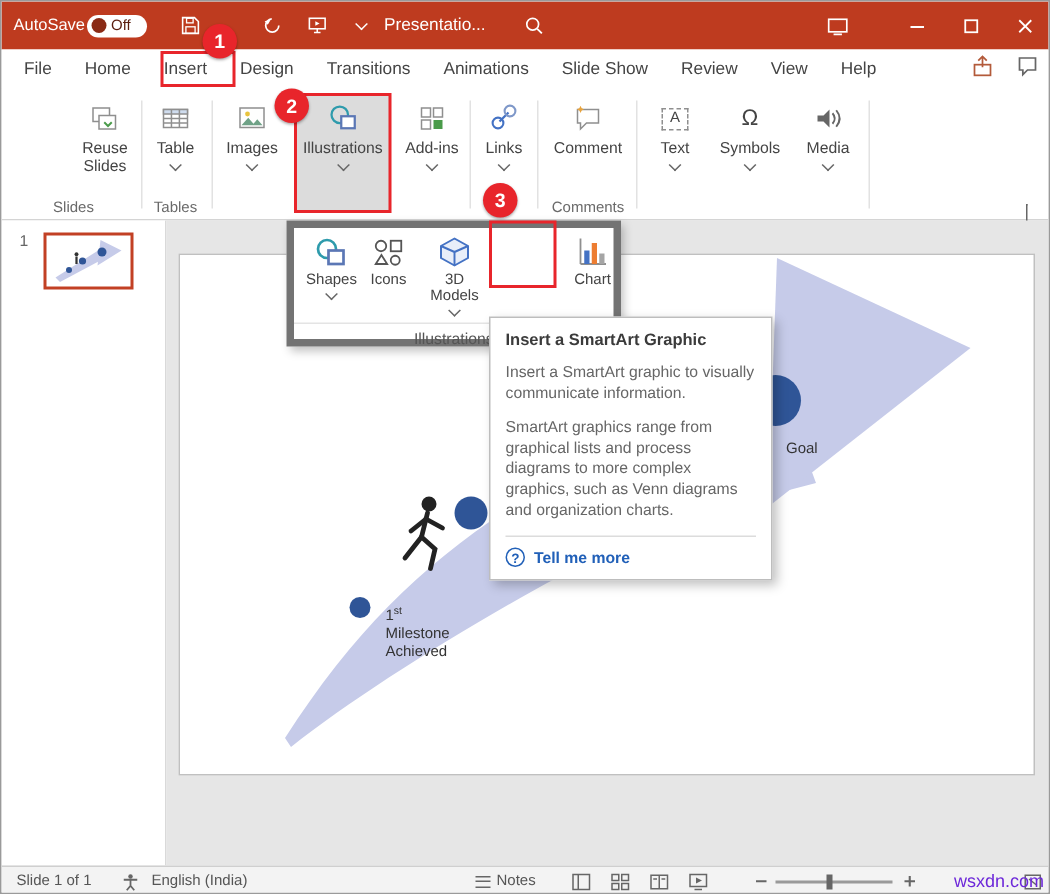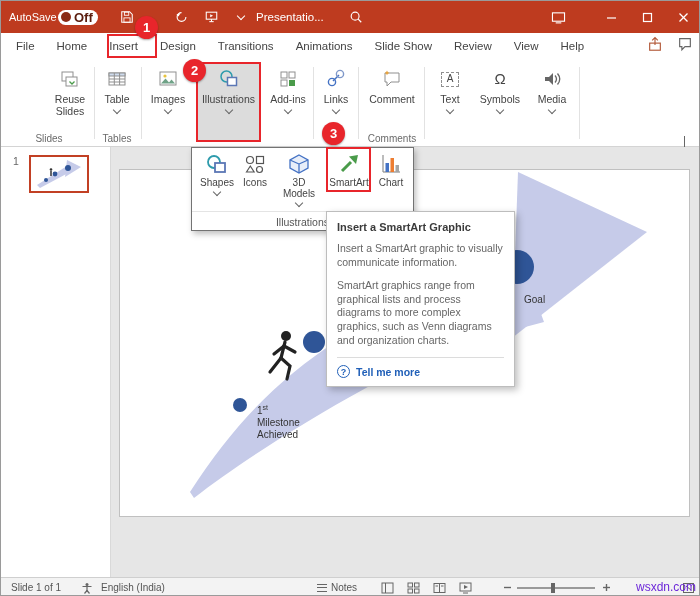--- a/index.html
+++ b/index.html
@@ -6,21 +6,21 @@
   body { font-family:"Liberation Sans", sans-serif; background:#fff; }
   #app { position:relative; width:700px; height:596px; border:1px solid #9a9a9a; background:#fff; overflow:hidden; }
 
   
   .titlebar { position:absolute; left:0; top:0; width:100%; height:32px; background:#BE3B1F; color:#fff; }
   .titlebar .tb-item { position:absolute; top:0; height:32px; display:flex; align-items:center; }
   .autosave-label { left:8px; font-size:11px; }
   .autosave-toggle { left:57px; }
   .toggle-pill { width:40px; height:15px; background:#fff; border-radius:8px; display:flex; align-items:center; gap:3px; padding:0 3px; }
   .toggle-knob { width:10px; height:10px; border-radius:50%; background:#8a2a15; }
-  .toggle-text { font-size:13px; font-weight:bold; color:#5a1d0e; }
+  .toggle-text { font-size:10px; font-weight:normal; color:#5a1d0e; }
   .tb-icon { justify-content:center; width:24px; cursor:default; }
   .tb-title { left:255px; font-size:11.5px; }
   .chev-w { width:6px; height:6px; border-right:1.4px solid #fff; border-bottom:1.4px solid #fff; transform:rotate(45deg); margin-top:-3px; }
   .winbtn { width:36px; justify-content:center; }
 
   
   .menubar { position:absolute; left:0; top:32px; width:100%; height:26px; background:#fff; display:flex; align-items:center; padding-left:4px; }
   .menu-item { padding:0 11px; font-size:11.5px; color:#444; height:26px; display:flex; align-items:center; cursor:default; }
   .menubar-right { position:absolute; right:6px; top:32px; height:26px; display:flex; align-items:center; gap:14px; }
 
@@ -30,21 +30,21 @@
   .rbtn.illus { background:#dcdcdc; height:78px; }
   .ric { height:24px; display:flex; align-items:center; justify-content:center; }
   .chev { width:6px; height:6px; border-right:1.4px solid #666; border-bottom:1.4px solid #666; transform:rotate(45deg); margin-top:0; }
   .chev-up { width:7px; height:7px; border-right:1.4px solid #666; border-top:1.4px solid #666; transform:rotate(-45deg); }
   .gsep { position:absolute; top:8px; height:72px; width:1px; background:#e2e2e2; }
   .grouplabel { position:absolute; top:74px; font-size:10px; color:#6a6a6a; text-align:center; }
   .text-icon-box { width:18px; height:15px; border:1px dashed #8f8f8f; display:flex; align-items:center; justify-content:center; font-size:10px; color:#444; }
   .omega { font-size:15px; color:#444; }
 
   
-  .illus-panel { position:absolute; left:190px; top:146px; width:223px; height:84px; background:#fff; border:1px solid #737373; box-shadow:2px 3px 6px rgba(0,0,0,.25); z-index:20; }
+  .illus-panel { position:absolute; left:190px; top:146px; width:223px; height:84px; background:#fff; border:5px solid #737373; box-shadow:2px 3px 6px rgba(0,0,0,.25); z-index:20; }
   .ip-item { position:absolute; top:4px; height:56px; display:flex; flex-direction:column; align-items:center; gap:1px; font-size:10px; color:#444; text-align:center; line-height:1.1; cursor:default; }
   .ip-footer { position:absolute; left:0; top:63px; width:100%; height:20px; border-top:1px solid #e4e4e4; display:flex; align-items:center; justify-content:center; font-size:10.5px; color:#555; }
 
   
   .tooltip { position:absolute; left:325px; top:210px; width:189px; background:#fff; border:1px solid #bdbdbd; box-shadow:3px 3px 7px rgba(0,0,0,.25); z-index:30; padding:9px 10px 8px 10px; }
   .tt-title { font-size:11px; font-weight:bold; color:#3b3b3b; margin-bottom:9px; }
   .tt-p { font-size:10.5px; color:#666; line-height:1.32; margin-bottom:9px; }
   .tt-div { border-top:1px solid #dcdcdc; margin:2px 0 7px 0; }
   .tt-link { display:flex; align-items:center; gap:6px; color:#2160b8; font-size:10.5px; font-weight:bold; cursor:pointer; }
   .q-circle { width:13px; height:13px; border:1.3px solid #2160b8; border-radius:50%; display:inline-flex; align-items:center; justify-content:center; font-size:9px; font-weight:bold; }
@@ -365,29 +365,20 @@
     <div class="ip-item" style="left:82px;width:50px">
       <span class="ric">
         <svg width="24" height="22" viewBox="0 0 24 22">
             <path d="M12 2 L21 7 L21 15 L12 20 L3 15 L3 7 Z" fill="#E8EEF9" stroke="#4472C4" stroke-width="1.3"></path>
             <path d="M12 20 V11 M12 11 L21 7 M12 11 L3 7" stroke="#4472C4" stroke-width="1.3" fill="none"></path>
           </svg>
       </span>
       <span style="width:36px">3D Models</span>
       <span class="chev"></span>
     </div>
-    <div class="ip-item" style="left:136px;width:42px">
-      <span class="ric">
-        <svg width="24" height="22" viewBox="0 0 24 22">
-            <line x1="5" y1="18" x2="14" y2="9" stroke="#4a9b4a" stroke-width="3"></line>
-            <polygon points="12,3.5 21,2 19,11" fill="#4a9b4a"></polygon>
-          </svg>
-      </span>
-      <span>SmartArt</span>
-    </div>
     <div class="ip-item" style="left:180px;width:38px">
       <span class="ric">
         <svg width="24" height="22" viewBox="0 0 24 22">
             <line x1="4" y1="2" x2="4" y2="19" stroke="#8f8f8f" stroke-width="1.2"></line>
             <line x1="4" y1="19" x2="21" y2="19" stroke="#8f8f8f" stroke-width="1.2"></line>
             <rect x="6.5" y="10" width="3.5" height="9" fill="#4472C4"></rect>
             <rect x="11.5" y="5" width="3.5" height="14" fill="#ED7D31"></rect>
             <rect x="16.5" y="12" width="3.5" height="7" fill="#A5A5A5"></rect>
           </svg>
       </span>

